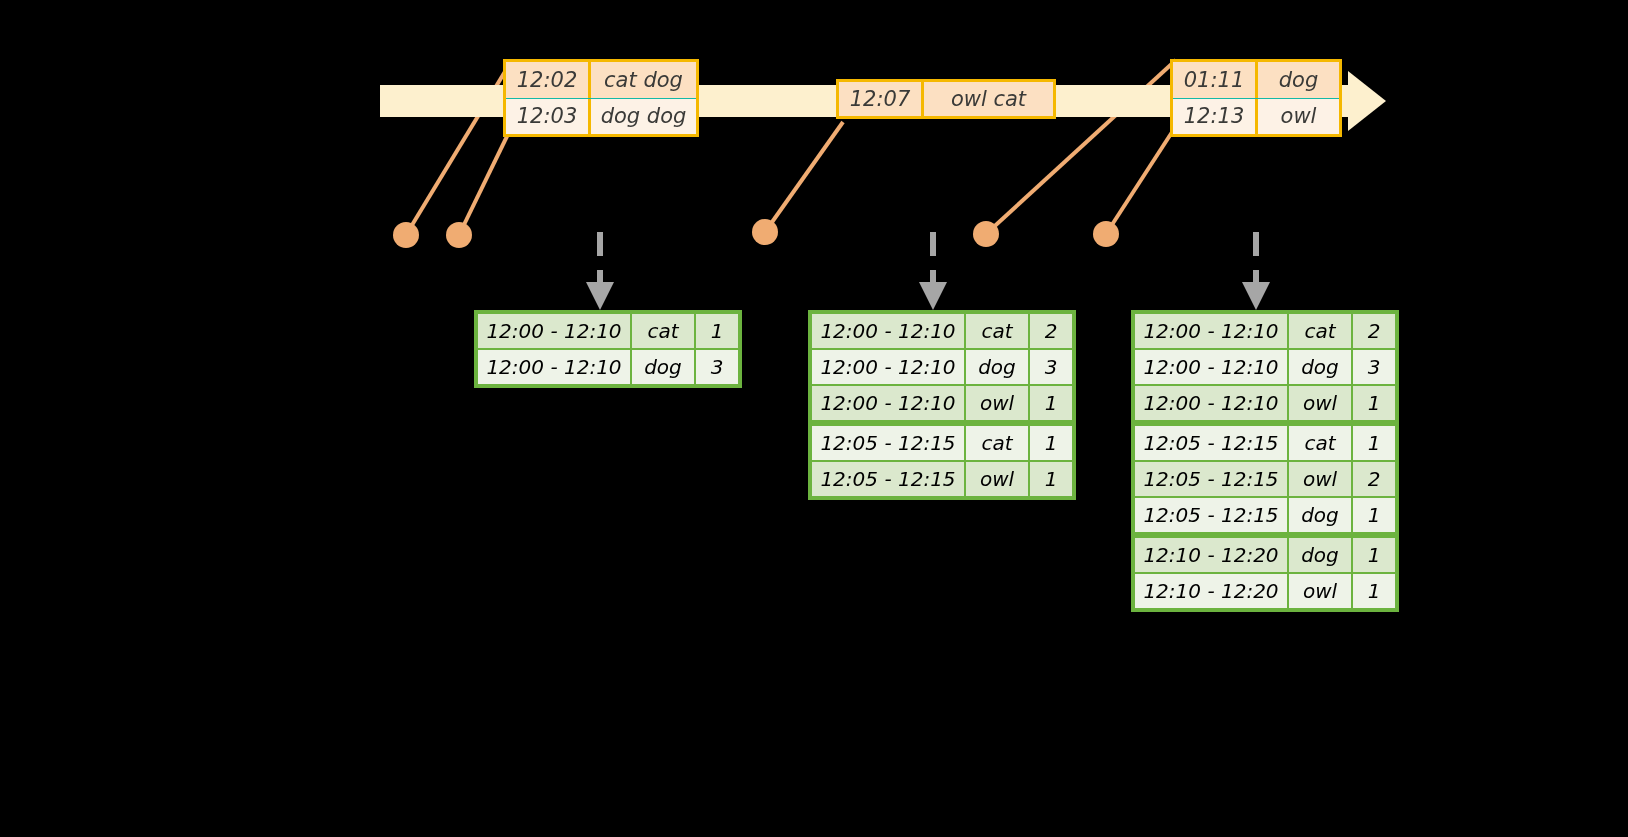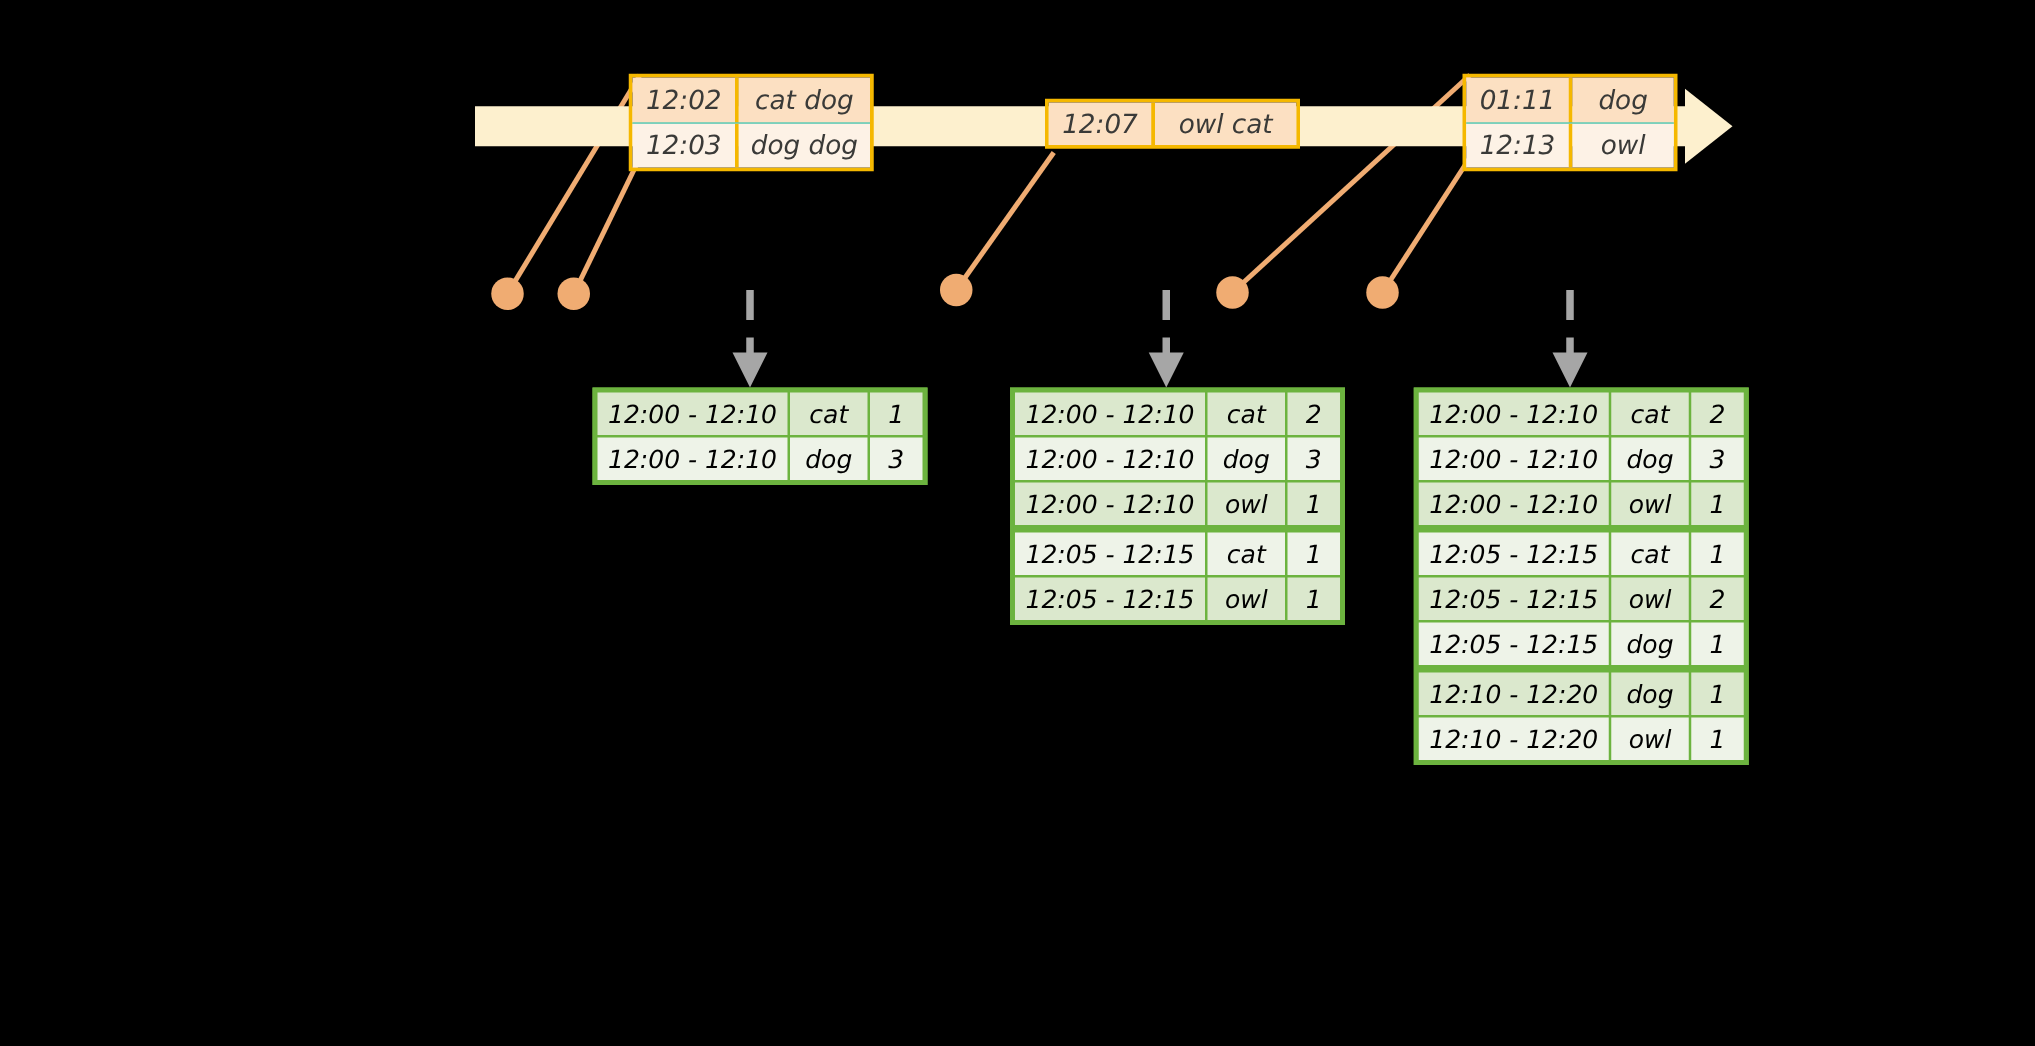--- a/index.html
+++ b/index.html
@@ -76,21 +76,21 @@
     <div class="erow shade">
       <div class="ecell time">12:02</div>
       <div class="ecell" style="flex:1">cat dog</div>
     </div>
     <div class="erow light">
       <div class="ecell time">12:03</div>
       <div class="ecell" style="flex:1">dog dog</div>
     </div>
   </div>
 
-  <div class="ebox" style="left:836px;top:79px;width:204px;height:40px;">
+  <div class="ebox" style="left:836px;top:79px;width:220px;height:40px;">
     <div class="erow shade">
       <div class="ecell time">12:07</div>
       <div class="ecell" style="flex:1">owl cat</div>
     </div>
   </div>
 
   <div class="ebox" style="left:1170px;top:59px;width:172px;height:78px;">
     <div class="erow shade">
       <div class="ecell time">01:11</div>
       <div class="ecell" style="flex:1">dog</div>

